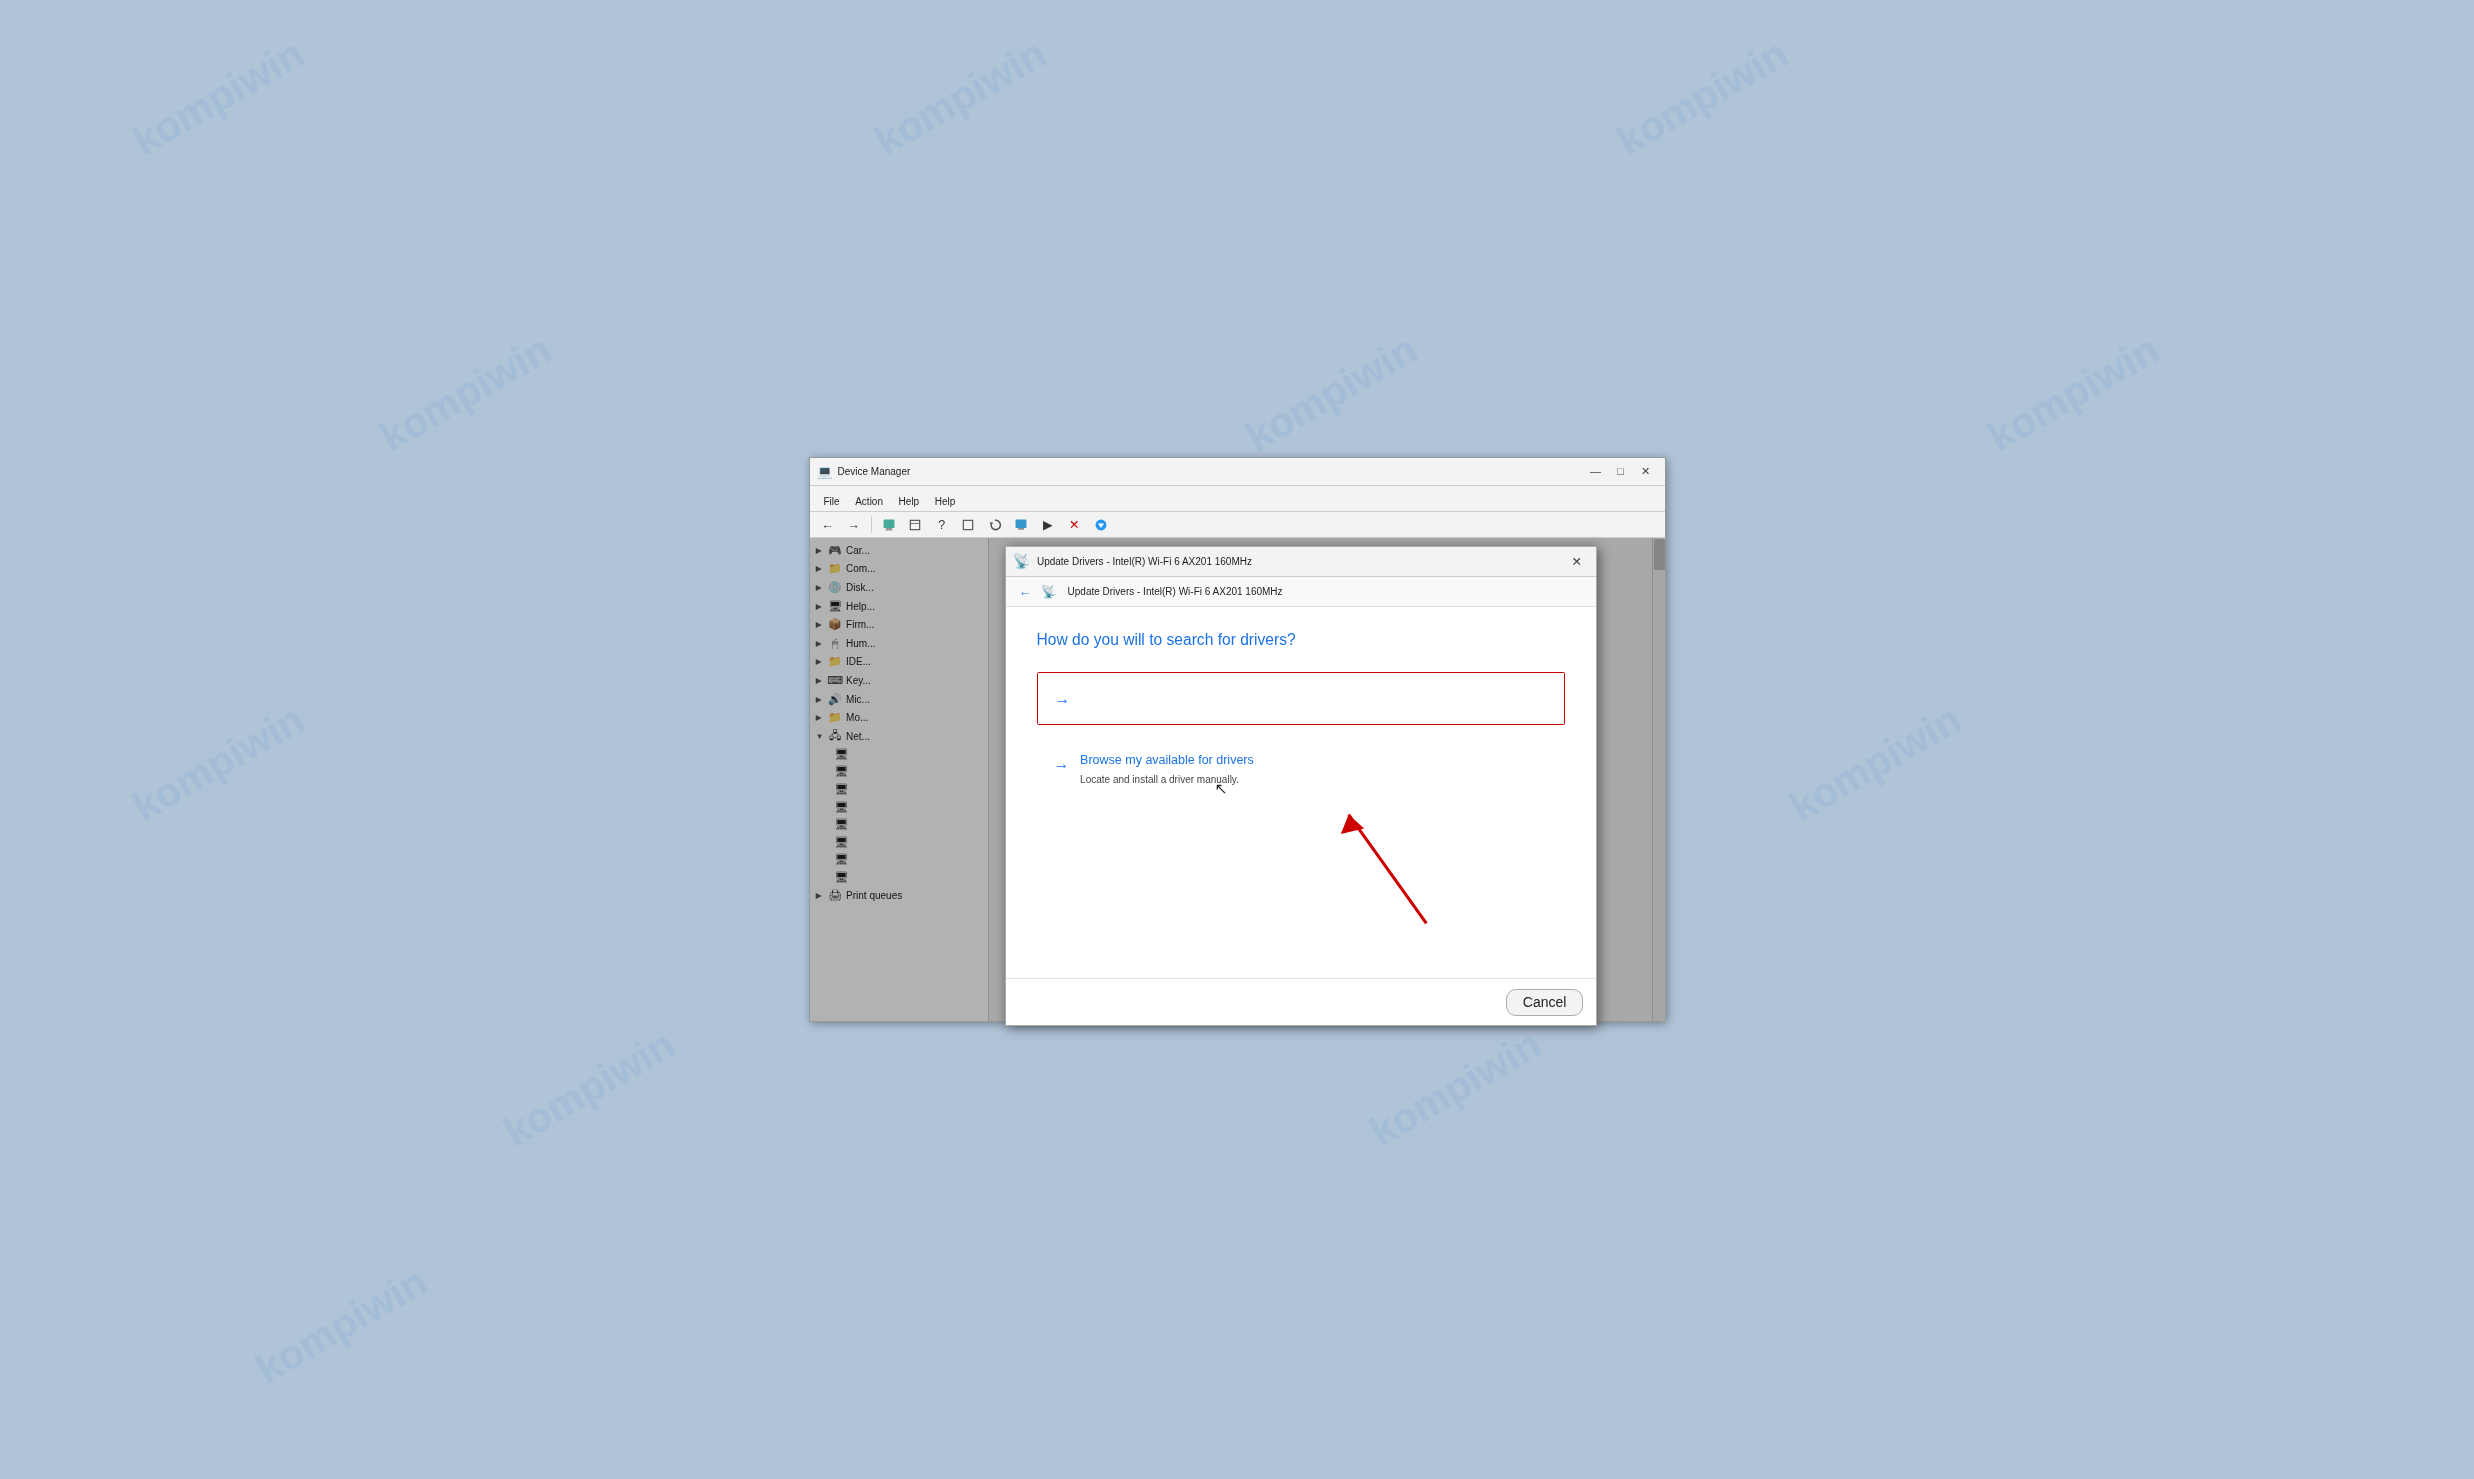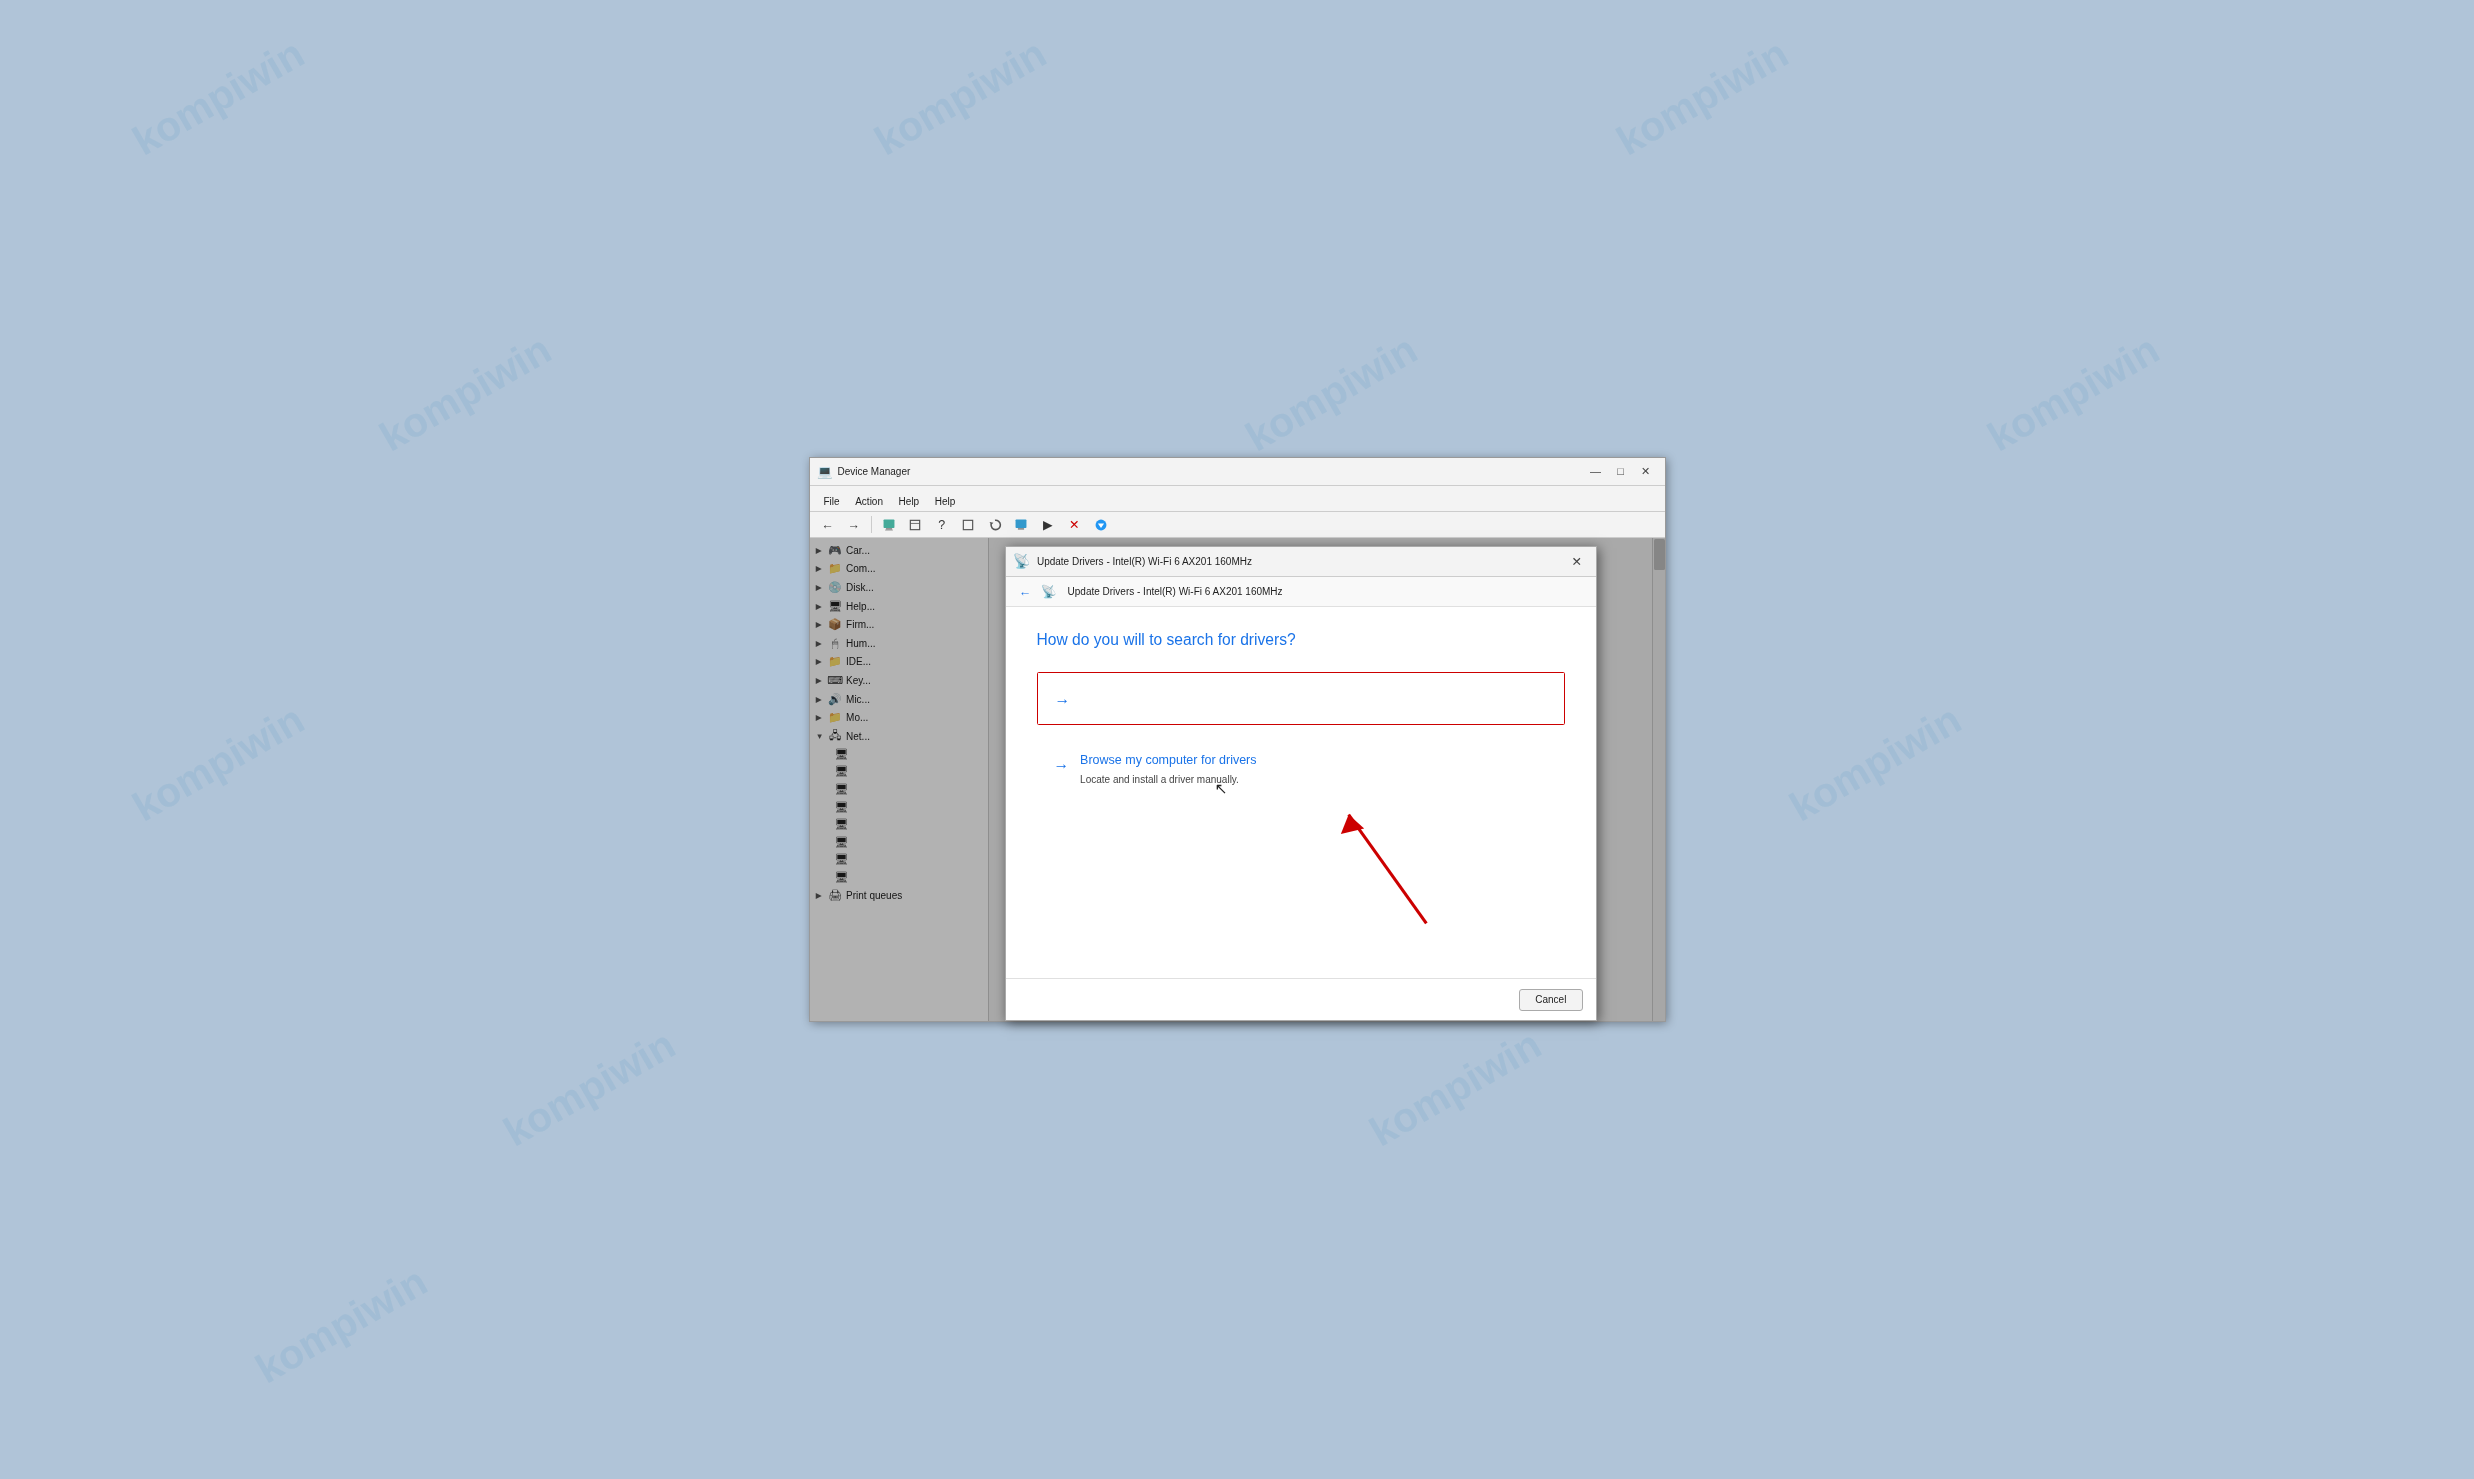--- a/index.html
+++ b/index.html
@@ -315,26 +315,26 @@
 
     
     .dialog-footer {
       padding: 9.4px 12.5px;
       display: flex;
       justify-content: flex-end;
       border-top: 0.8px solid #e0e0e0;
     }
     .cancel-btn {
       padding: 4.7px 15.6px;
-      font-size: 10px;
+      font-size: 14px;
       background: #f3f3f3;
       border: 0.8px solid #aaa;
       cursor: pointer;
       color: #222;
-      border-radius: 3px;
+      border-radius: 10px;
     }
 
     
     .cursor {
       position: absolute;
       z-index: 50;
       pointer-events: none;
       font-size: 15.6px;
       color: #222;
     }
@@ -539,21 +539,21 @@
         <div class="dialog-body">
           <div class="dialog-question">How do you will to search for drivers?</div>
 
           <div class="option-box highlighted">
             <span class="option-arrow">→</span>
           </div>
 
           <div class="option-box">
             <span class="option-arrow">→</span>
             <div class="option-content">
-              <div class="option-title">Browse my computer for drivers</div>
+              <div class="option-title">Browse my available for drivers</div>
               <div class="option-desc">Locate and install a driver manually.</div>
             </div>
           </div>
 
           <div style="position:relative;height:140px;">
             <svg width="171" height="140" style="position:absolute;left:265px;top:-15.6px;" viewBox="0 0 220 180">
 
               <line x1="160" y1="160" x2="60" y2="20" stroke="#cc0000" stroke-width="4"></line>
               <polygon points="60,20 50,45 80,38" fill="#cc0000"></polygon>
             </svg>

